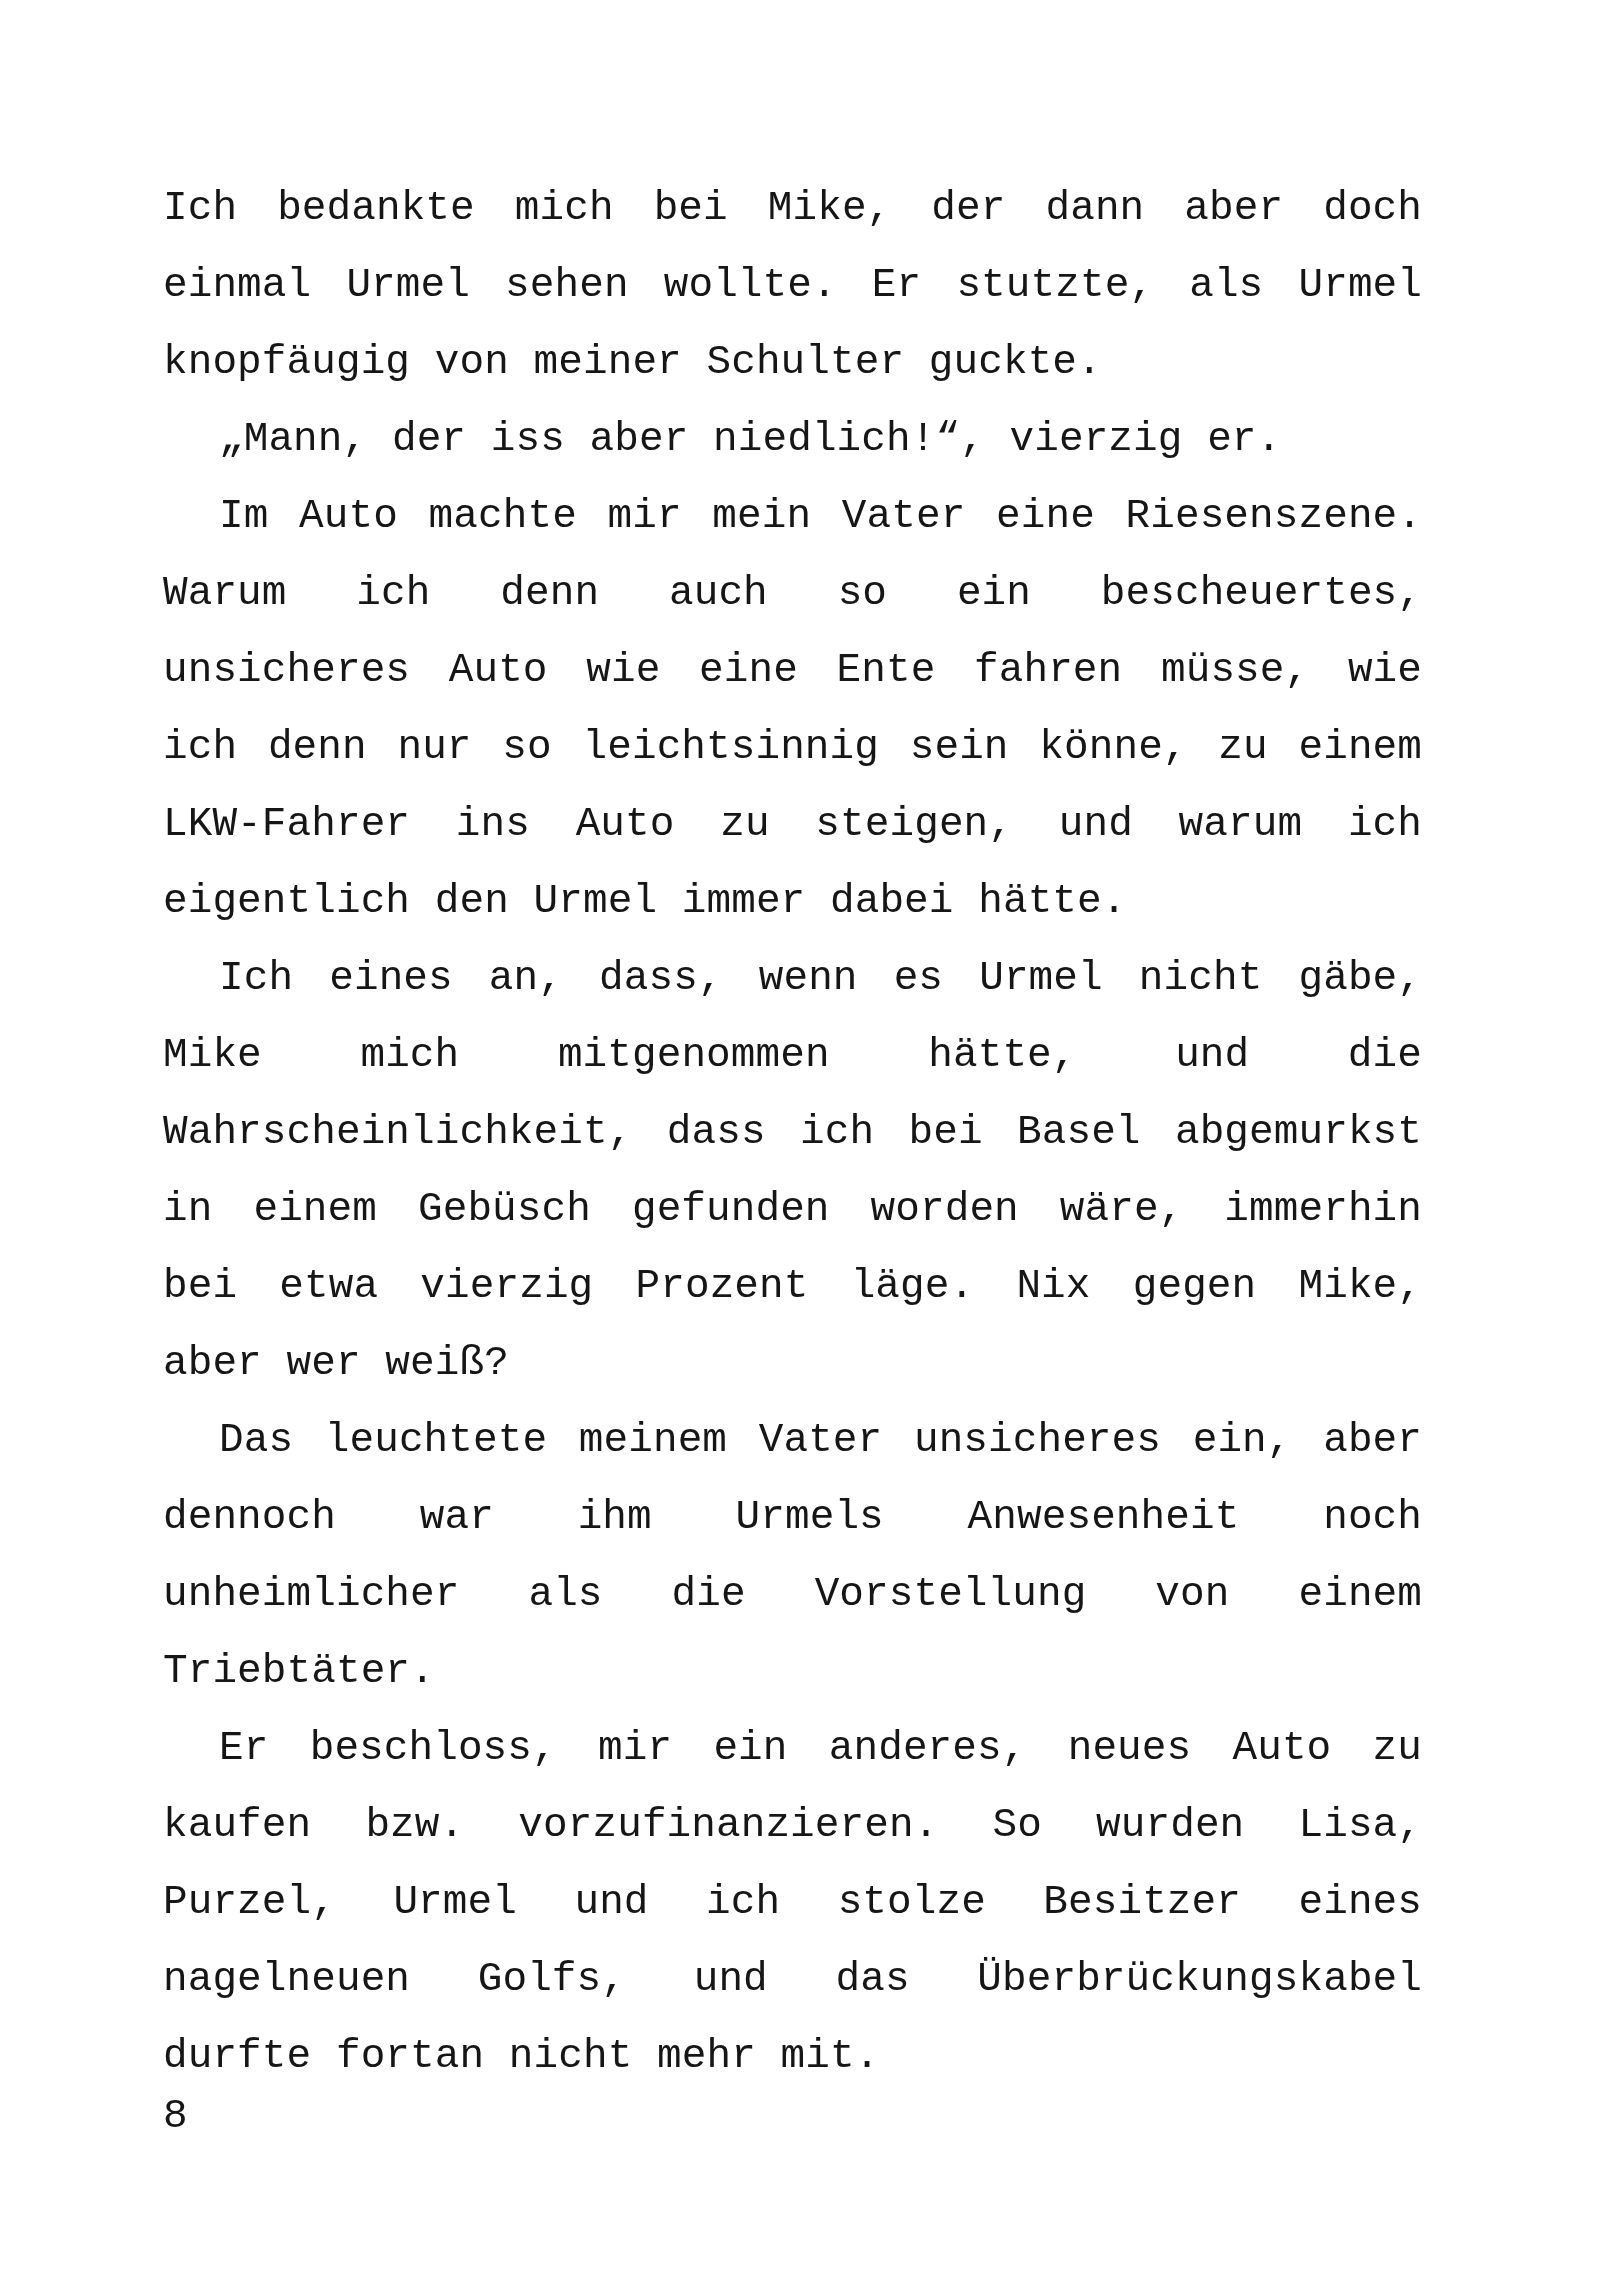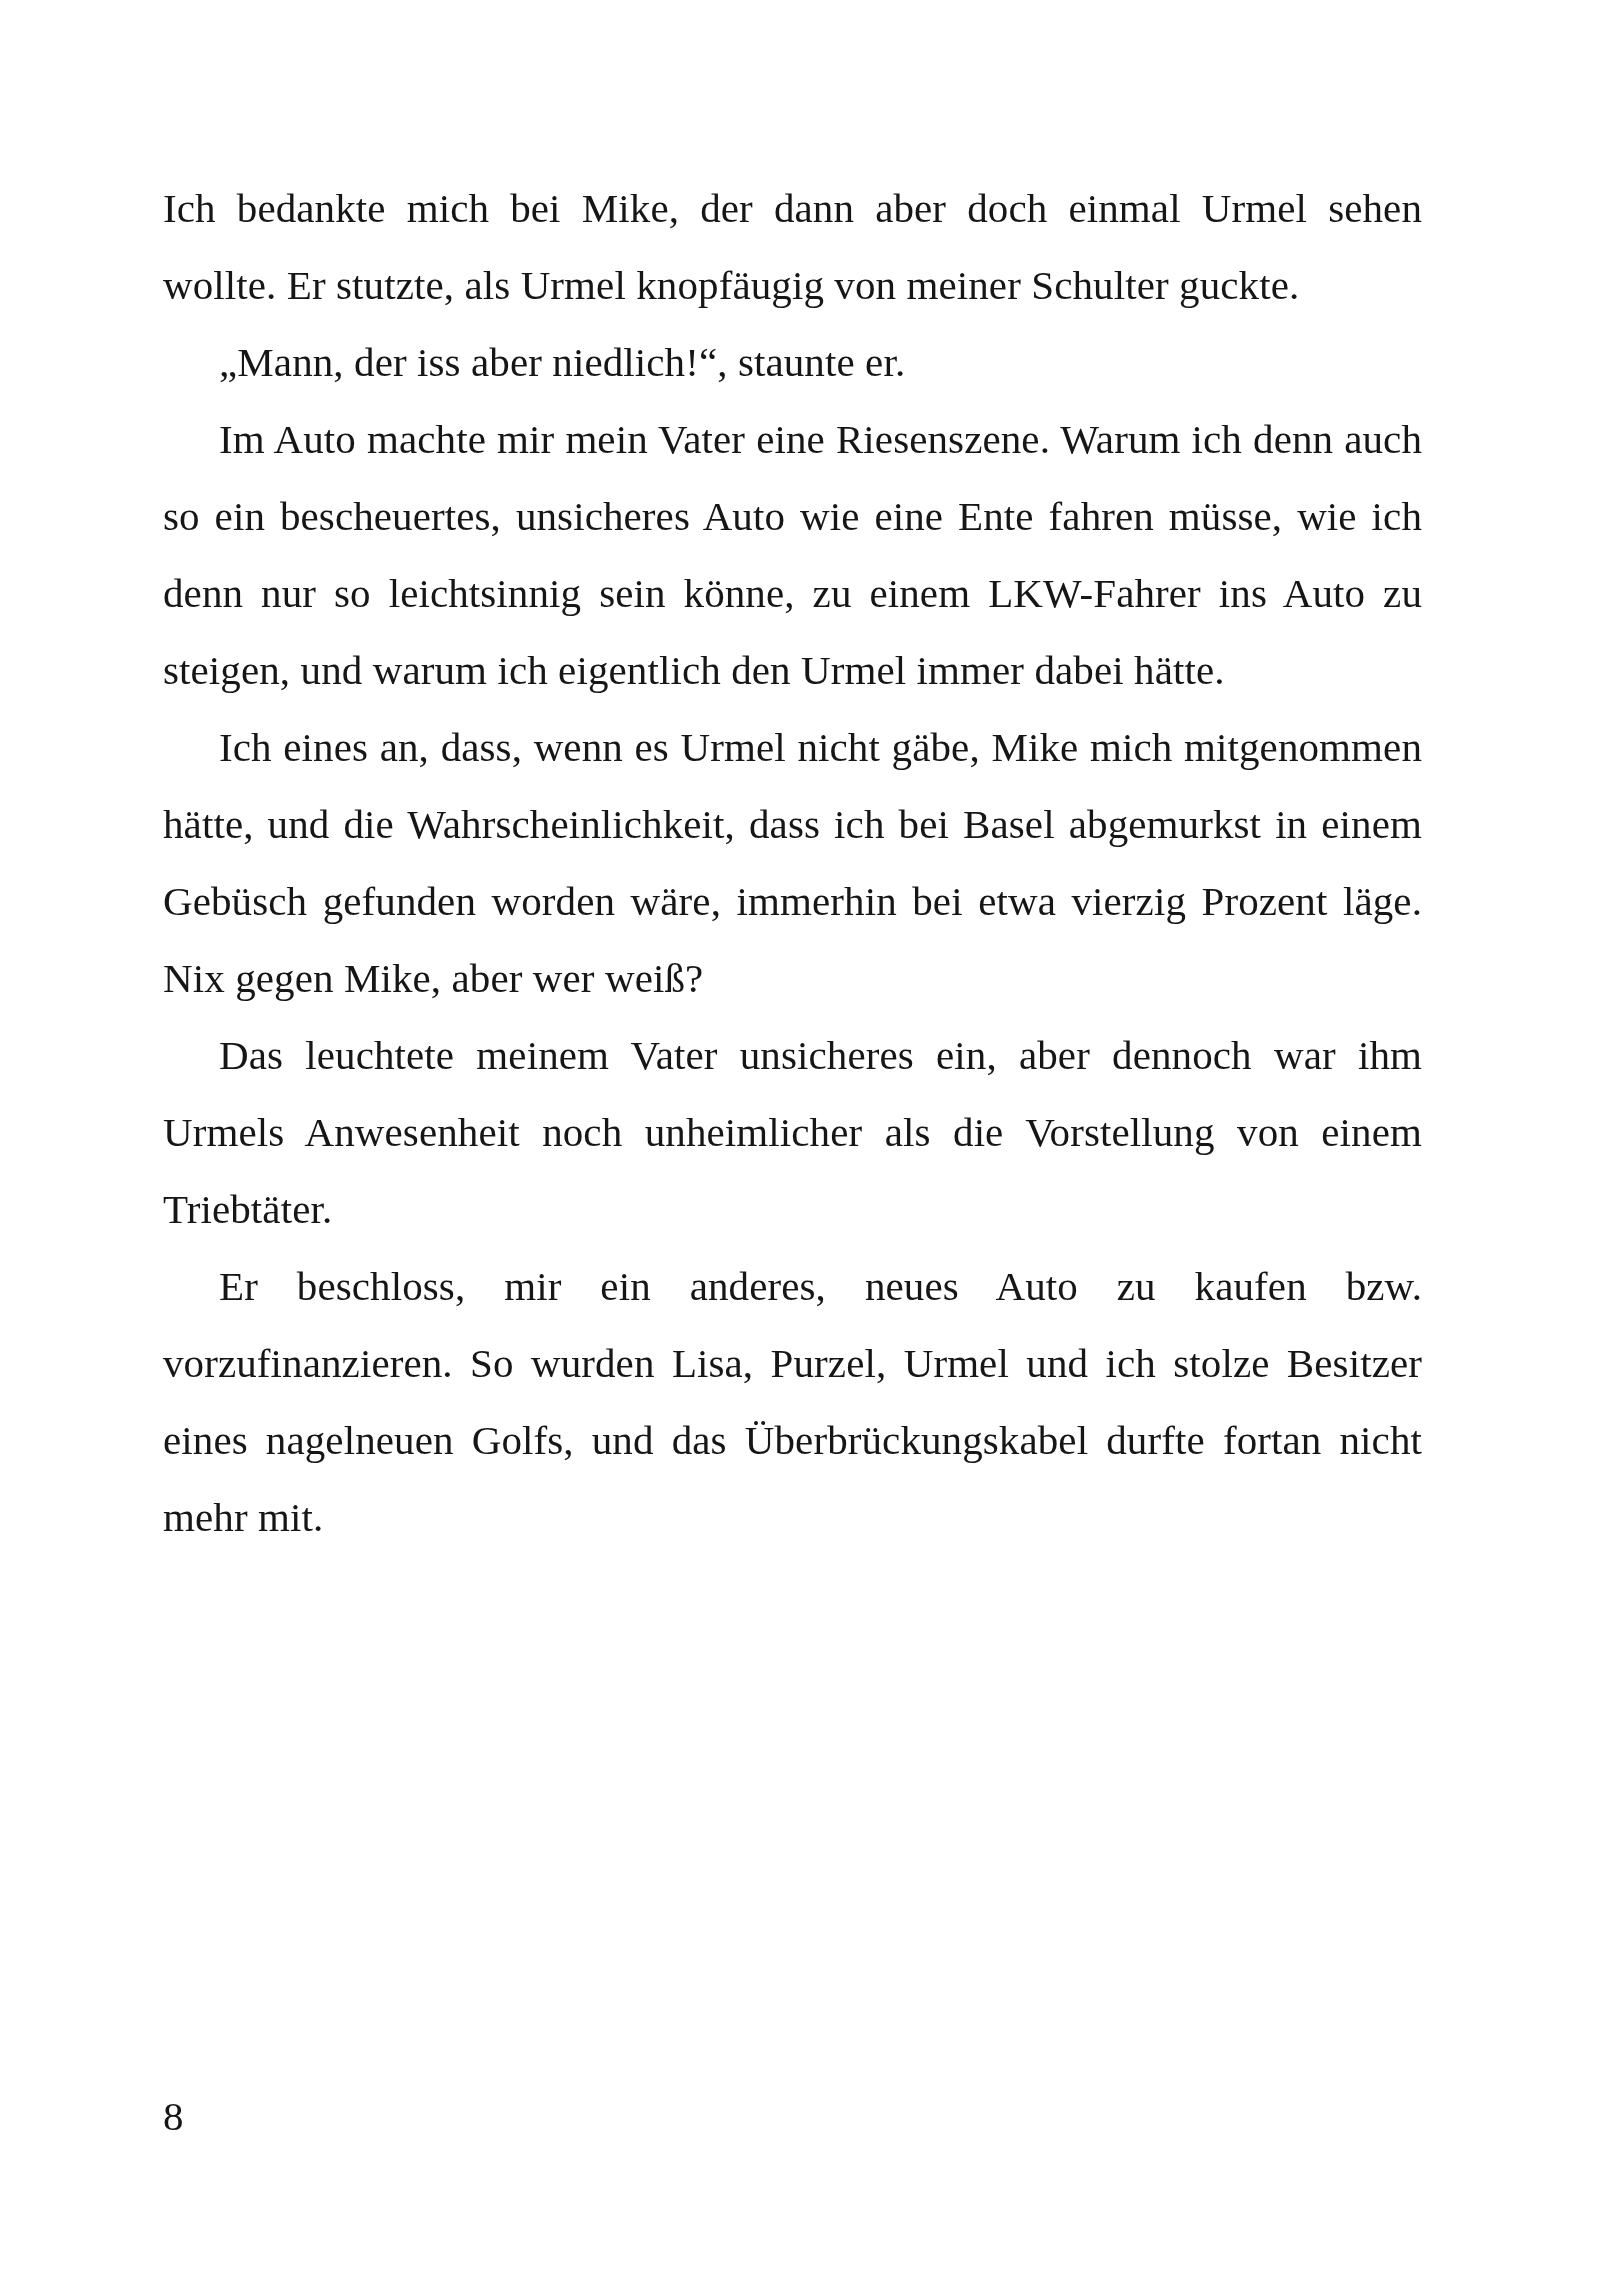--- a/index.html
+++ b/index.html
@@ -6,21 +6,21 @@
     margin: 0;
     padding: 0;
     background: #ffffff;
   }
   .page {
     position: relative;
     width: 1618px;
     height: 2295px;
     background: #ffffff;
     color: #161616;
-    font-family: Liberation Serif, serif;
+    font-family: Liberation Mono, monospace;
     overflow: hidden;
   }
   .text-block {
     position: absolute;
     left: 163px;
     top: 170px;
     width: 1259px;
     font-size: 41px;
     line-height: 77px;
     text-align: justify;
@@ -41,21 +41,21 @@
     line-height: 77px;
     color: #161616;
   }
 </style>
 </head>
 <body>
 
 <div class="page">
   <div class="text-block">
     <p>Ich bedankte mich bei Mike, der dann aber doch einmal Urmel sehen wollte. Er stutzte, als Urmel knopfäugig von meiner Schulter guckte.</p>
-    <p class="indent">„Mann, der iss aber niedlich!“, staunte er.</p>
+    <p class="indent">„Mann, der iss aber niedlich!“, vierzig er.</p>
     <p class="indent">Im Auto machte mir mein Vater eine Riesenszene. Warum ich denn auch so ein bescheuertes, unsicheres Auto wie eine Ente fahren müsse, wie ich denn nur so leichtsinnig sein könne, zu einem LKW-Fahrer ins Auto zu steigen, und warum ich eigentlich den Urmel immer dabei hätte.</p>
     <p class="indent">Ich eines an, dass, wenn es Urmel nicht gäbe, Mike mich mitgenommen hätte, und die Wahrscheinlichkeit, dass ich bei Basel abgemurkst in einem Gebüsch gefunden worden wäre, immerhin bei etwa vierzig Prozent läge. Nix gegen Mike, aber wer weiß?</p>
     <p class="indent">Das leuchtete meinem Vater unsicheres ein, aber dennoch war ihm Urmels Anwesenheit noch unheimlicher als die Vorstellung von einem Triebtäter.</p>
     <p class="indent">Er beschloss, mir ein anderes, neues Auto zu kaufen bzw. vorzufinanzieren. So wurden Lisa, Purzel, Urmel und ich stolze Besitzer eines nagelneuen Golfs, und das Überbrückungskabel durfte fortan nicht mehr mit.</p>
   </div>
   <div class="page-number">8</div>
 </div>
 
 
 </body></html>

